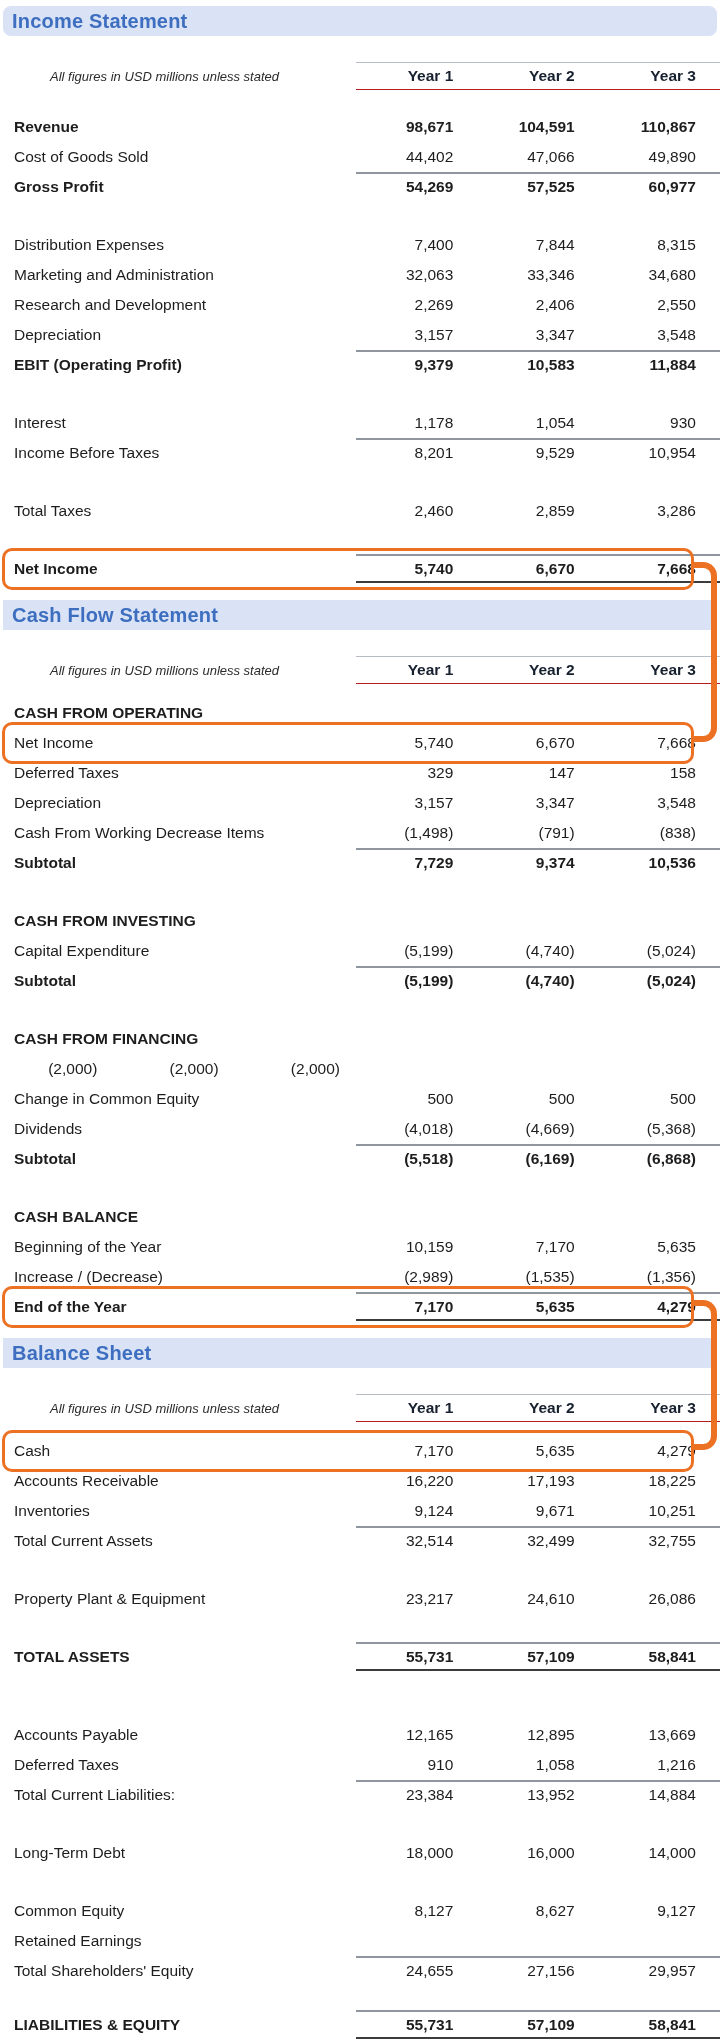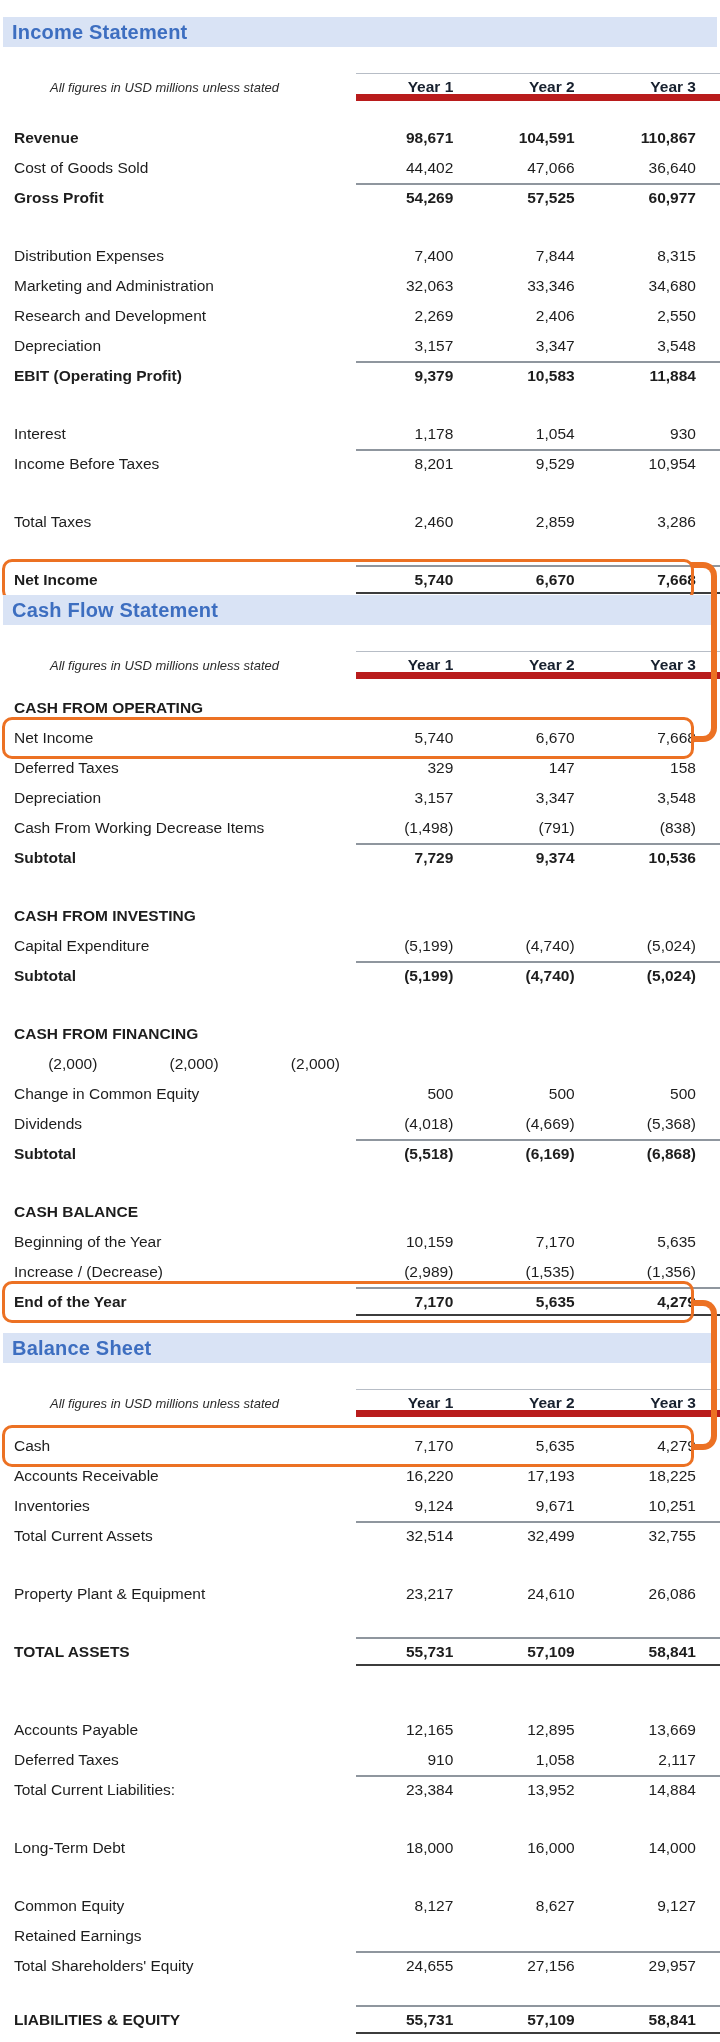--- a/index.html
+++ b/index.html
@@ -33,21 +33,21 @@
     color: #2b2b2b;
     align-self: center;
     white-space: nowrap;
   }
   .hdr-nums {
     width: 364px;
     display: flex;
     height: 28px;
     line-height: 26px;
     border-top: 1.5px solid #b7bdc6;
-    border-bottom: 7px solid #b91c1c;
+    border-bottom: 1px solid #b91c1c;
   }
   .hdr-num {
     flex: 1;
     text-align: right;
     padding-right: 24px;
     font-weight: 700;
     font-size: 15.5px;
     color: #17202e;
     white-space: nowrap;
   }
@@ -80,21 +80,21 @@
     border-radius: 0 14px 14px 0;
     pointer-events: none;
   }
   .spacer { width: 100%; }
 </style>
 </head>
 <body>
 
 <div id="doc">
     <div class="stmt">
-      <div class="band" style="margin-top: 17px;">Income Statement</div>
+      <div class="band" style="margin-top: 6px; border-radius: 8px;">Income Statement</div>
       <div class="hdr-row">
         <div class="hdr-note">All figures in USD millions unless stated</div>
         <div class="hdr-nums">
           <div class="hdr-num">Year 1</div>
           <div class="hdr-num">Year 2</div>
           <div class="hdr-num">Year 3</div>
         </div>
       </div>
       <div class="spacer" style="height: 22px;"></div>
       <div class="row bold">
@@ -103,21 +103,21 @@
           <div class="num">98,671</div>
           <div class="num">104,591</div>
           <div class="num">110,867</div>
         </div>
       </div>
       <div class="row">
         <div class="label">Cost of Goods Sold</div>
         <div class="nums">
           <div class="num">44,402</div>
           <div class="num">47,066</div>
-          <div class="num">36,640</div>
+          <div class="num">49,890</div>
         </div>
       </div>
       <div class="row bold rule-above">
         <div class="label">Gross Profit</div>
         <div class="nums">
           <div class="num">54,269</div>
           <div class="num">57,525</div>
           <div class="num">60,977</div>
         </div>
       </div>
@@ -193,21 +193,21 @@
         <div class="label">Net Income</div>
         <div class="nums">
           <div class="num">5,740</div>
           <div class="num">6,670</div>
           <div class="num">7,668</div>
         </div>
         <div class="hl"></div>
       </div>
     </div>
     <div class="stmt">
-      <div class="band" style="">Cash Flow Statement</div>
+      <div class="band" style="margin-top: 16px;">Cash Flow Statement</div>
       <div class="hdr-row">
         <div class="hdr-note">All figures in USD millions unless stated</div>
         <div class="hdr-nums">
           <div class="hdr-num">Year 1</div>
           <div class="hdr-num">Year 2</div>
           <div class="hdr-num">Year 3</div>
         </div>
       </div>
       <div class="spacer" style="height: 14px;"></div>
       <div class="row heading">
@@ -408,21 +408,21 @@
           <div class="num">12,165</div>
           <div class="num">12,895</div>
           <div class="num">13,669</div>
         </div>
       </div>
       <div class="row">
         <div class="label">Deferred Taxes</div>
         <div class="nums">
           <div class="num">910</div>
           <div class="num">1,058</div>
-          <div class="num">2,117</div>
+          <div class="num">1,216</div>
         </div>
       </div>
       <div class="row rule-above">
         <div class="label">Total Current Liabilities:</div>
         <div class="nums">
           <div class="num">23,384</div>
           <div class="num">13,952</div>
           <div class="num">14,884</div>
         </div>
       </div>

